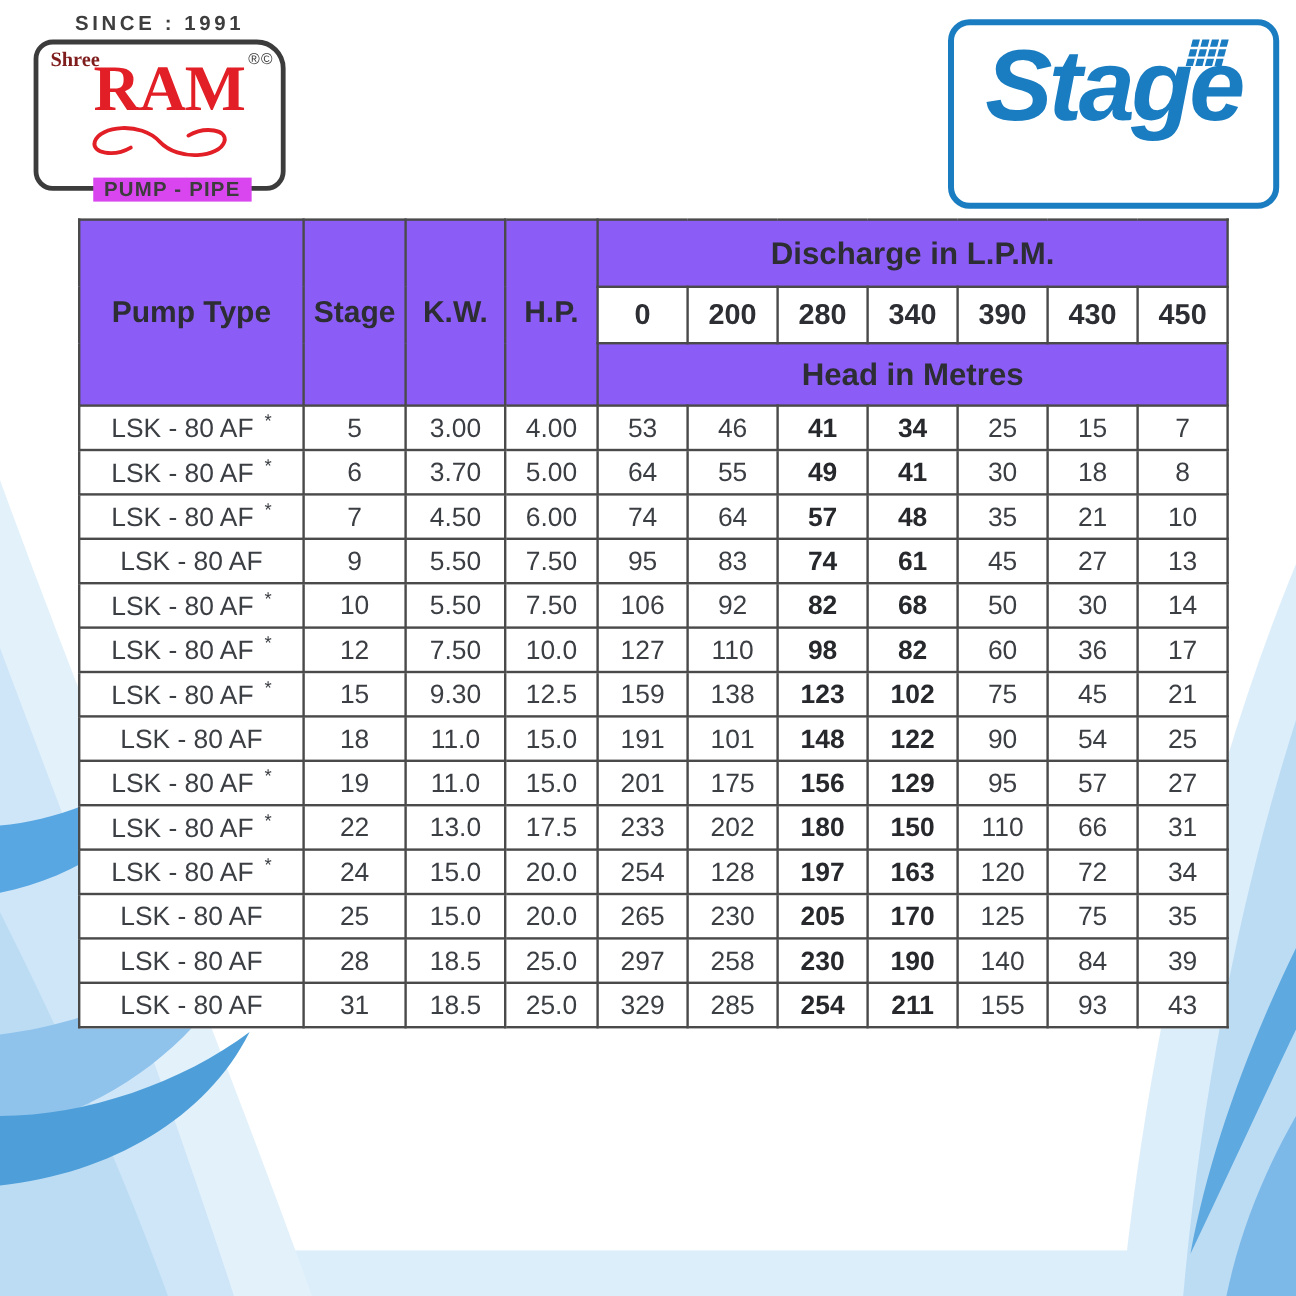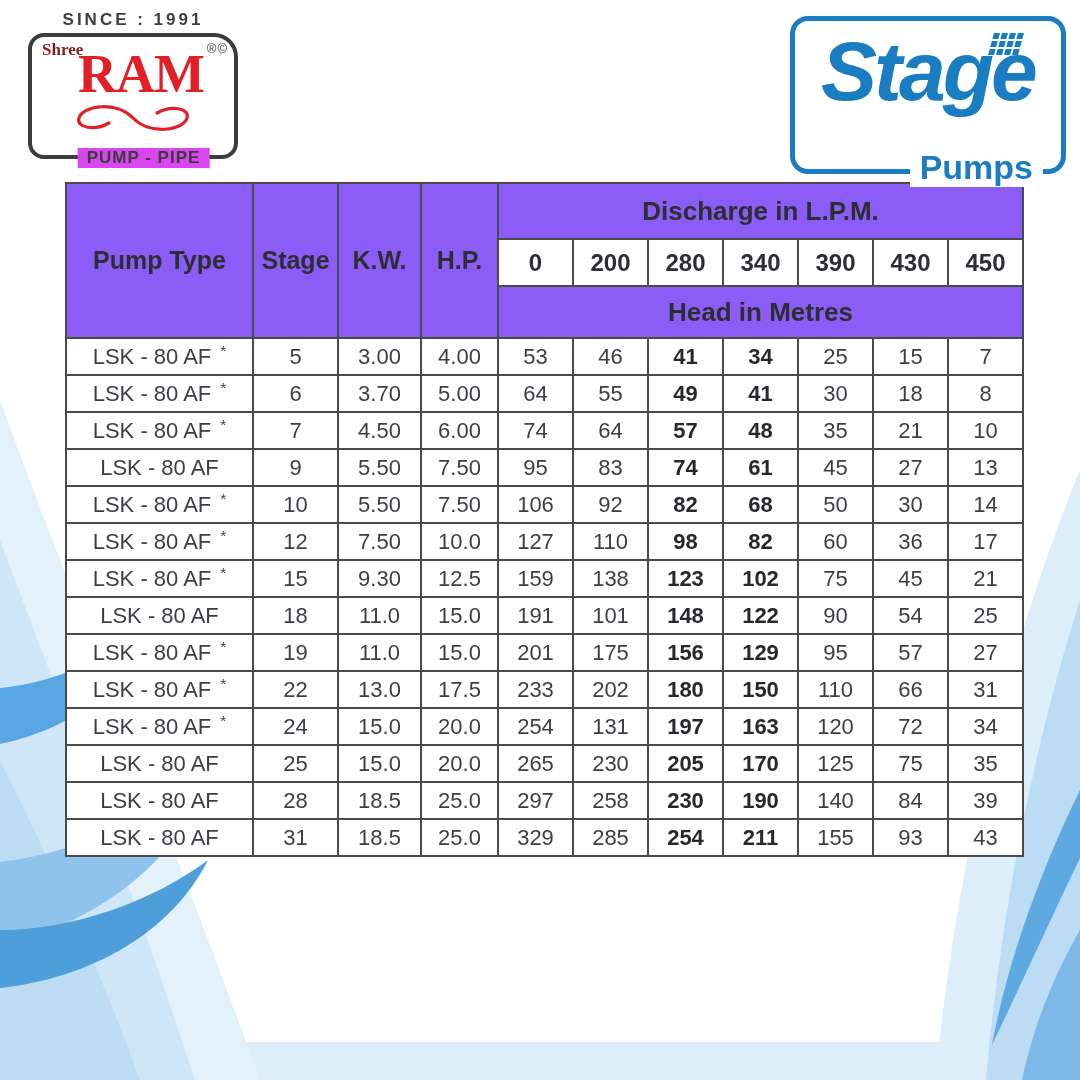--- a/index.html
+++ b/index.html
@@ -84,21 +84,20 @@
       <i></i>
       <i></i>
       <i></i>
       <i></i>
       <i></i>
       <i></i>
       <i></i>
       <i></i>
       <i></i>
   </div>
-  <div class="lubi-sub">Pumps</div>
 </div>
 
 <table class="spec-table">
   <colgroup>
     <col style="width:187px">
       <col style="width:85px">
       <col style="width:83px">
       <col style="width:77px">
     <col style="width:75px">
       <col style="width:75px">
@@ -259,21 +258,21 @@
         <td>110</td>
         <td>66</td>
         <td>31</td>
       </tr>
       <tr>
         <td class="pump-type">LSK - 80 AF<span class="star">*</span></td>
         <td>24</td>
         <td>15.0</td>
         <td>20.0</td>
         <td>254</td>
-        <td>131</td>
+        <td>128</td>
         <td>197</td>
         <td>163</td>
         <td>120</td>
         <td>72</td>
         <td>34</td>
       </tr>
       <tr>
         <td class="pump-type">LSK - 80 AF</td>
         <td>25</td>
         <td>15.0</td>

